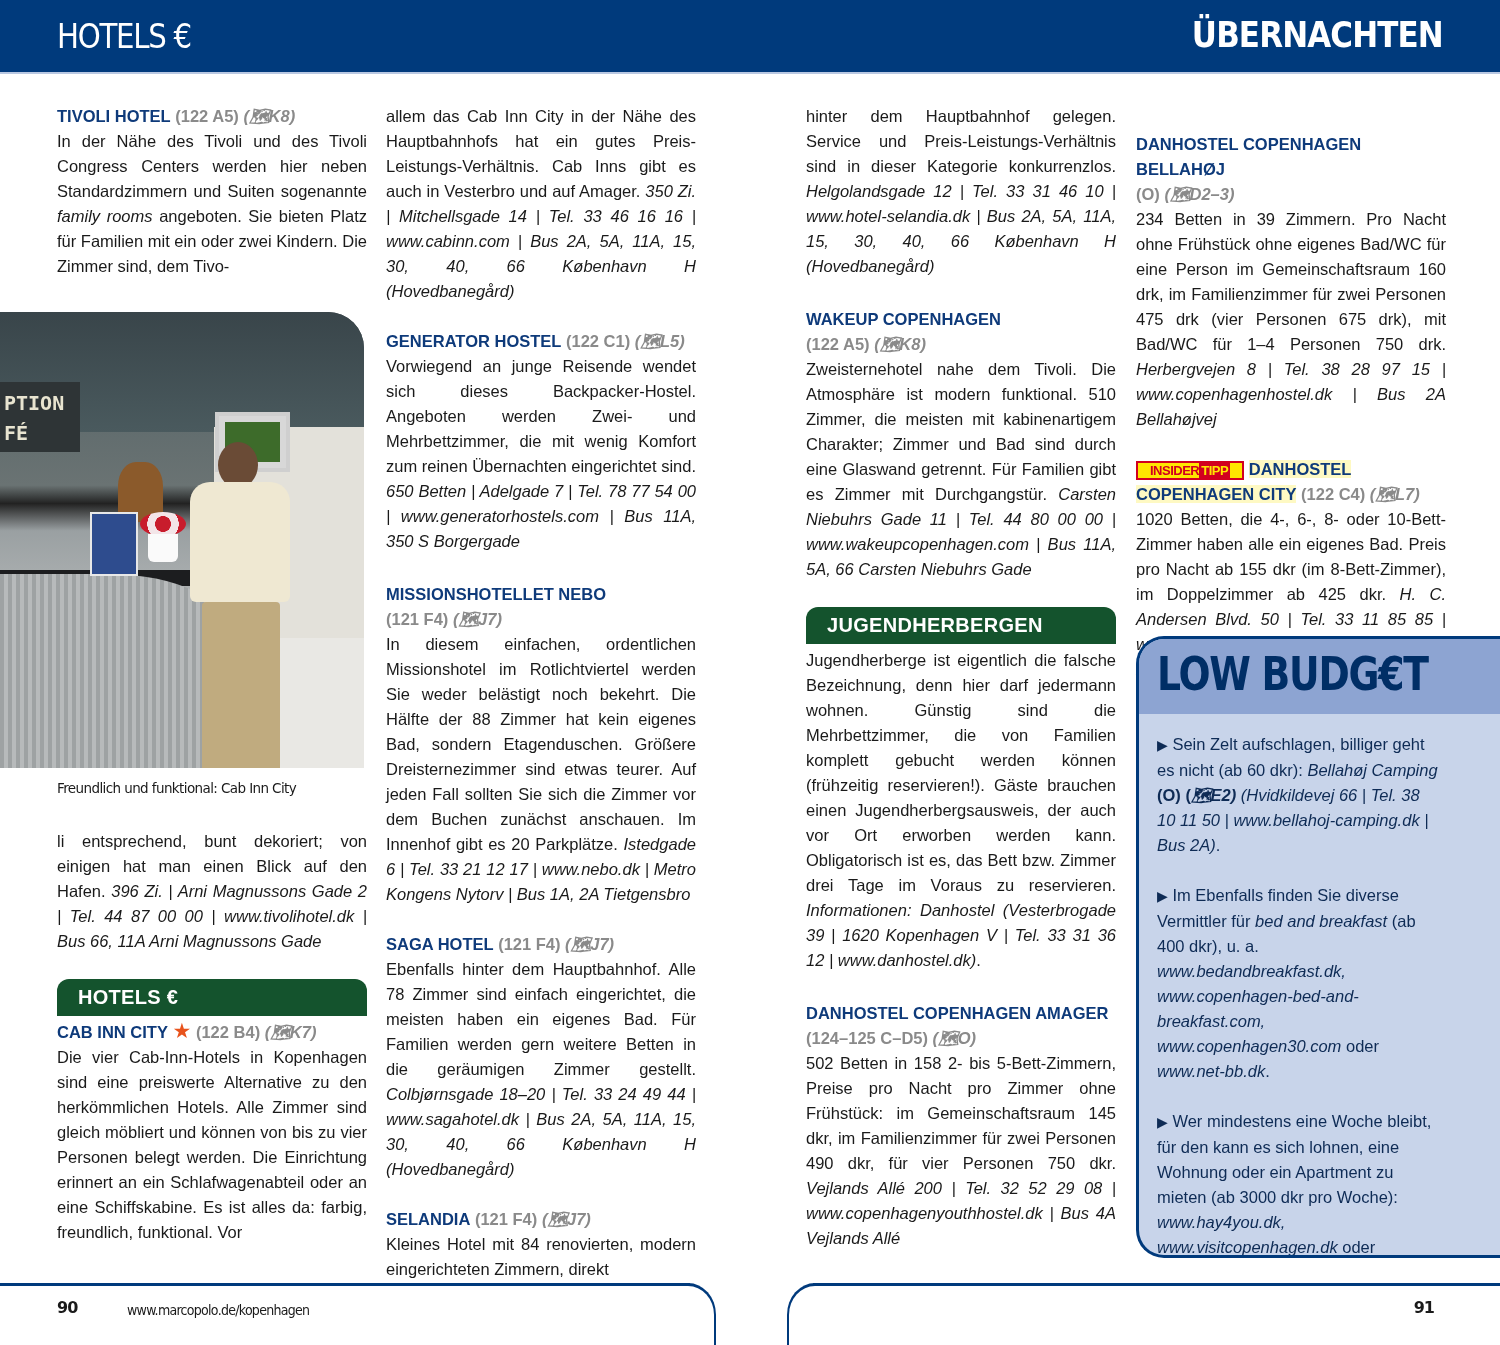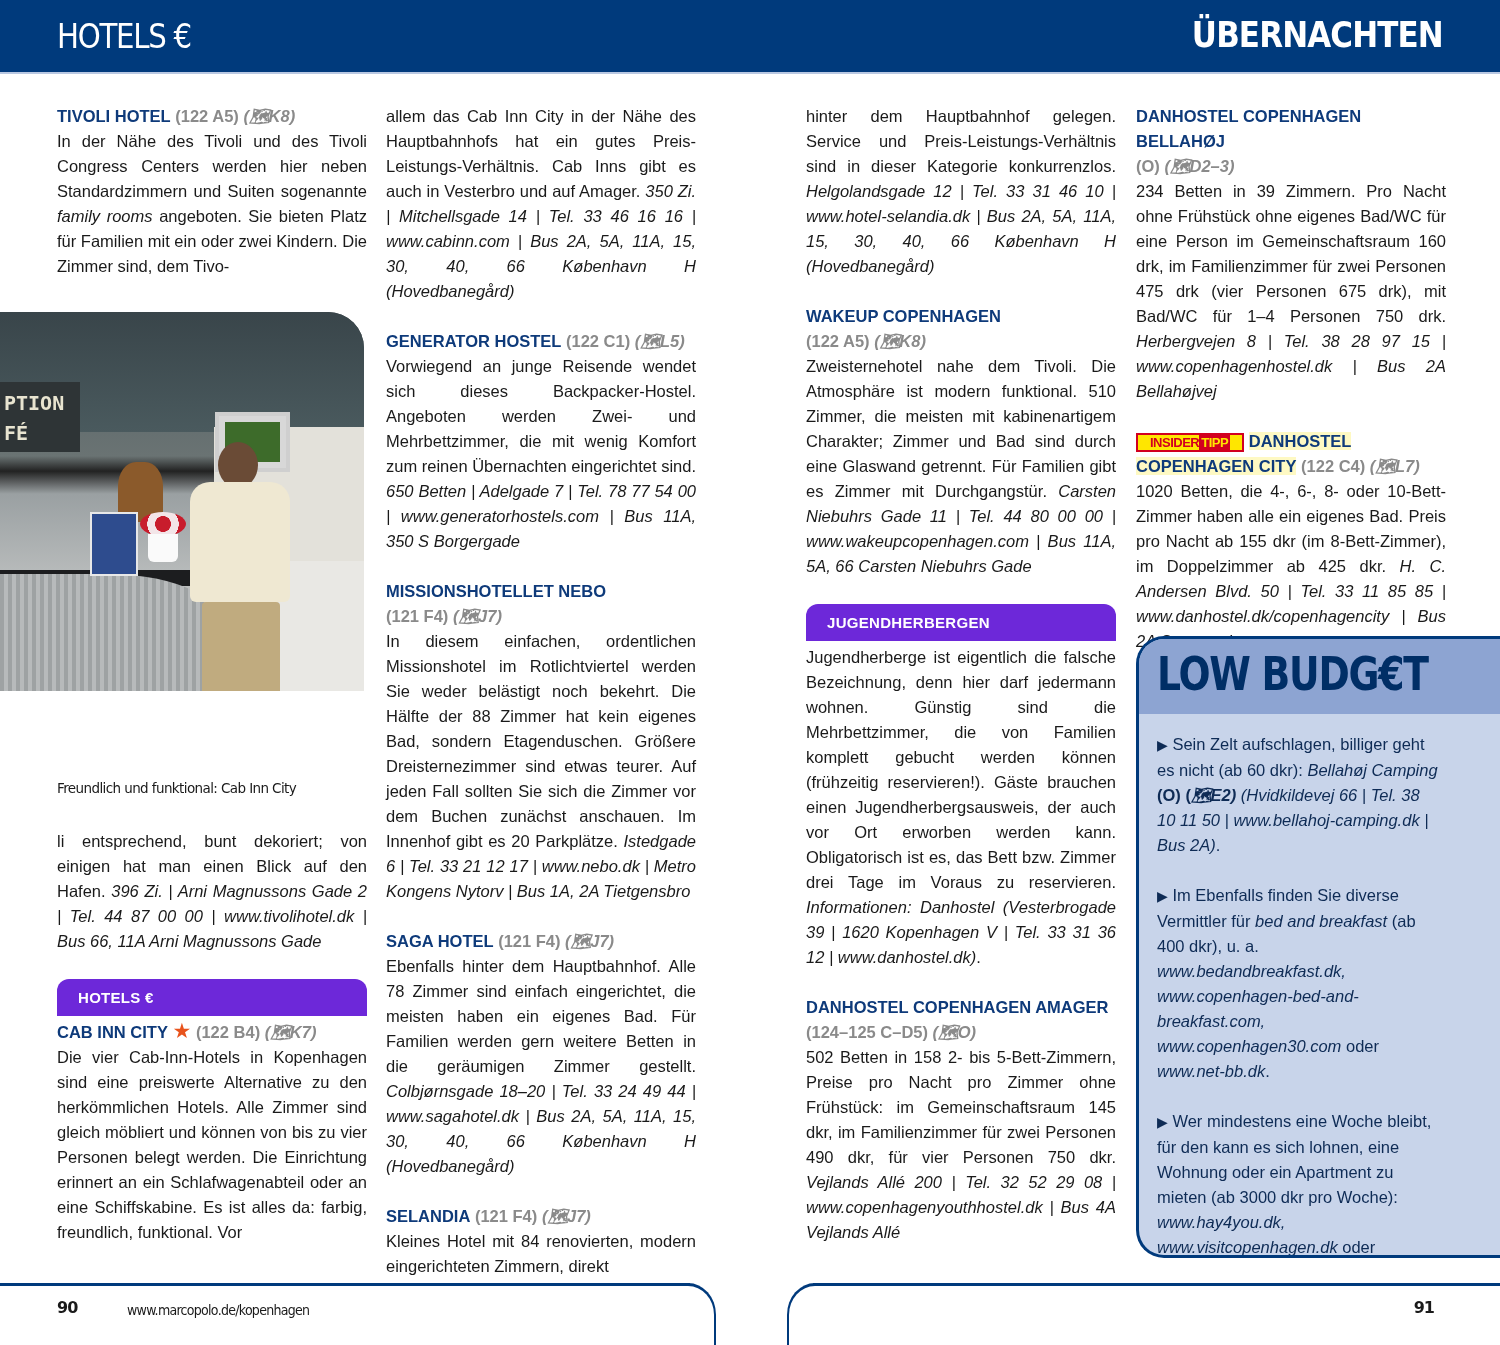--- a/index.html
+++ b/index.html
@@ -11,27 +11,27 @@
   .topbar .right-title { position: absolute; right: 57px; top: 14px; color: #fff; font-size: 36px; font-family: "DejaVu Sans", sans-serif; font-weight: bold; letter-spacing: -1px; transform: scaleX(0.86); transform-origin: right; }
 
   .col { position: absolute; top: 104px; width: 310px; font-size: 16.5px; line-height: 25px; }
   .col p { text-align: justify; hyphens: manual; }
   #col1 { left: 57px; }
   #col2 { left: 386px; }
   #col3 { left: 806px; }
   #col4 { left: 1136px; width: 310px; }
 
   .entry { margin-bottom: 25px; }
-  .ename { color: #0e3a7a; font-weight: bold; font-size: 16.5px; }
+  .ename { color: #0e3a7a; font-weight: bold; font-size: 16.5px; margin-top: 28px; }
   .eref { color: #8a8a8a; font-weight: bold; }
   .eref i { font-style: italic; }
   .it { font-style: italic; }
   .mapicon { display: inline-block; width: 15px; font-style: italic; }
 
-  .photo { position: absolute; left: 0; top: 312px; width: 364px; height: 379px; border-top-right-radius: 36px; overflow: hidden;
+  .photo { position: absolute; left: 0; top: 312px; width: 364px; height: 456px; border-top-right-radius: 36px; overflow: hidden;
            background: linear-gradient(180deg, #3c4548 0%, #5e6a6c 20%, #6a7373 38%, #222 42%, #9aa0a2 48%, #b9bcbc 70%, #dcdcd6 100%); padding-left: 32px; }
   .photo .ceiling { position: absolute; left: 0; top: 0; width: 100%; height: 120px; background: linear-gradient(180deg, #39454a, #4a5a5e); }
   .photo .sign { position: absolute; left: 0; top: 70px; width: 80px; height: 70px; background: #2e3436; color: #e8e4d0; font-family: "DejaVu Sans Mono", monospace; font-size: 20px; font-weight: bold; padding: 6px 4px; line-height: 30px; }
   .photo .counter { position: absolute; left: 0; top: 262px; width: 230px; height: 200px; border-top-right-radius: 120px 60px;
            background: repeating-linear-gradient(90deg, #9ea2a3 0 4px, #b7babb 4px 8px); }
   .photo .countertop { position: absolute; left: 0; top: 258px; width: 232px; height: 16px; background: #1c1d1f; }
   .photo .wall { position: absolute; right: 0; top: 115px; width: 150px; height: 230px; background: #e3e1da; }
   .photo .floor { position: absolute; right: 0; bottom: 0; width: 150px; height: 130px; background: #e9e8e4; }
   .photo .tv { position: absolute; left: 215px; top: 100px; width: 75px; height: 60px; background: #d8d8d8; border: 4px solid #cfcfcf; }
   .photo .tv::after { content: ""; position: absolute; left: 6px; top: 6px; right: 6px; bottom: 6px; background: #3d6b2a; }
@@ -40,21 +40,21 @@
   .photo .man .shirt { position: absolute; left: 0; top: 40px; width: 100px; height: 120px; background: #efe8d2; border-radius: 20px 20px 6px 6px; }
   .photo .man .pants { position: absolute; left: 12px; top: 160px; width: 78px; height: 170px; background: #c0ab7f; border-radius: 4px; }
   .photo .woman { position: absolute; left: 118px; top: 150px; width: 45px; height: 60px; background: #8b5a2b; border-radius: 40% 40% 10% 10%; }
   .photo .flowers { position: absolute; left: 140px; top: 200px; width: 46px; height: 52px; }
   .photo .flowers::before { content: ""; position: absolute; left: 0; top: 0; width: 46px; height: 24px; border-radius: 50%; background: radial-gradient(circle, #c81c2c 0 30%, #f3e5e8 31% 60%, #c81c2c 61%); }
   .photo .flowers::after { content: ""; position: absolute; left: 8px; top: 22px; width: 30px; height: 28px; background: #fafafa; border-radius: 0 0 6px 6px; }
   .photo .brochure { position: absolute; left: 90px; top: 200px; width: 48px; height: 64px; background: #2e4c8e; border: 2px solid #e8e8e8; }
 
   .caption { position: absolute; left: 0; top: 772px; width: 320px; height: 30px; background: #fff; border-top-right-radius: 26px; padding: 8px 0 0 57px; font-size: 13.5px; font-family: "DejaVu Sans", sans-serif; letter-spacing: -0.6px; transform-origin: left; }
 
-  .section-head { background: #6d28d9; color: #fff; font-weight: bold; font-size: 15px; height: 37px; line-height: 37px; padding-left: 21px; border-top-right-radius: 12px; border-top-left-radius: 12px; margin-bottom: 4px; letter-spacing: 0.3px; }
+  .section-head { background: #14532d; color: #fff; font-weight: bold; font-size: 20px; height: 37px; line-height: 37px; padding-left: 21px; border-top-right-radius: 12px; border-top-left-radius: 12px; margin-bottom: 4px; letter-spacing: 0.3px; }
 
   .star { color: #e8531c; font-size: 21px; line-height: 20px; }
 
   .insider { display: inline-block; background: #ffe600; border: 2px solid #d2001f; color: #d2001f; font-weight: bold; font-size: 13px; line-height: 15px; padding: 0 12px; letter-spacing: -0.5px; position: relative; }
   .insider .tipp { background: #d2001f; color: #ffe600; padding: 0 2px; }
   .hl { background: #fef9c3; }
 
   .lowbudget { position: absolute; left: 1136px; top: 636px; width: 380px; height: 622px; border: 3px solid #003a7c; border-radius: 28px 0 0 28px; border-right: none; background: #c8d4ea; overflow: hidden; }
   .lowbudget .lb-head { height: 75px; background: #8da4d2; padding: 8px 0 0 18px; }
   .lowbudget .lb-title { font-family: "DejaVu Sans", sans-serif; font-weight: bold; font-size: 46px; color: #002e66; letter-spacing: -1.5px; transform: scaleX(0.82); transform-origin: left; display: inline-block; }

